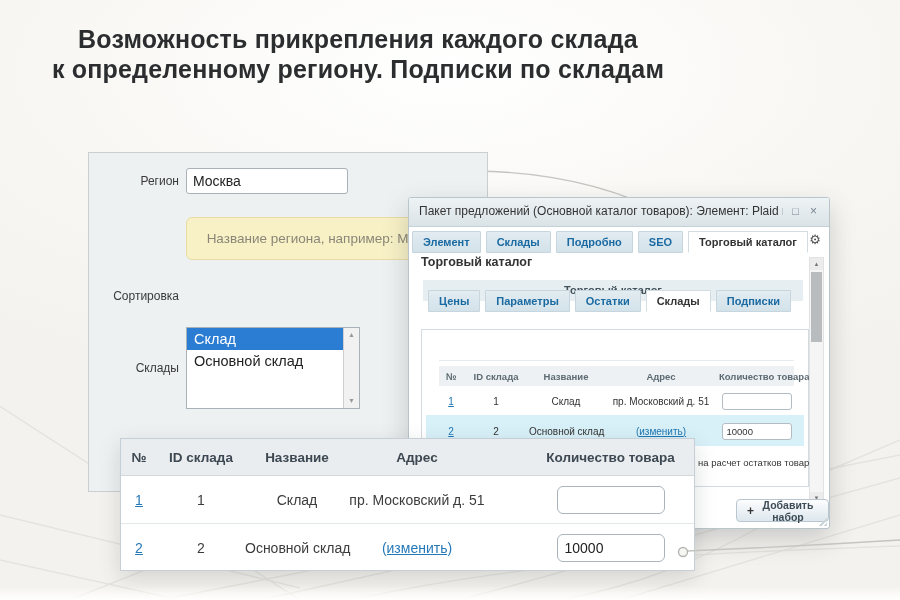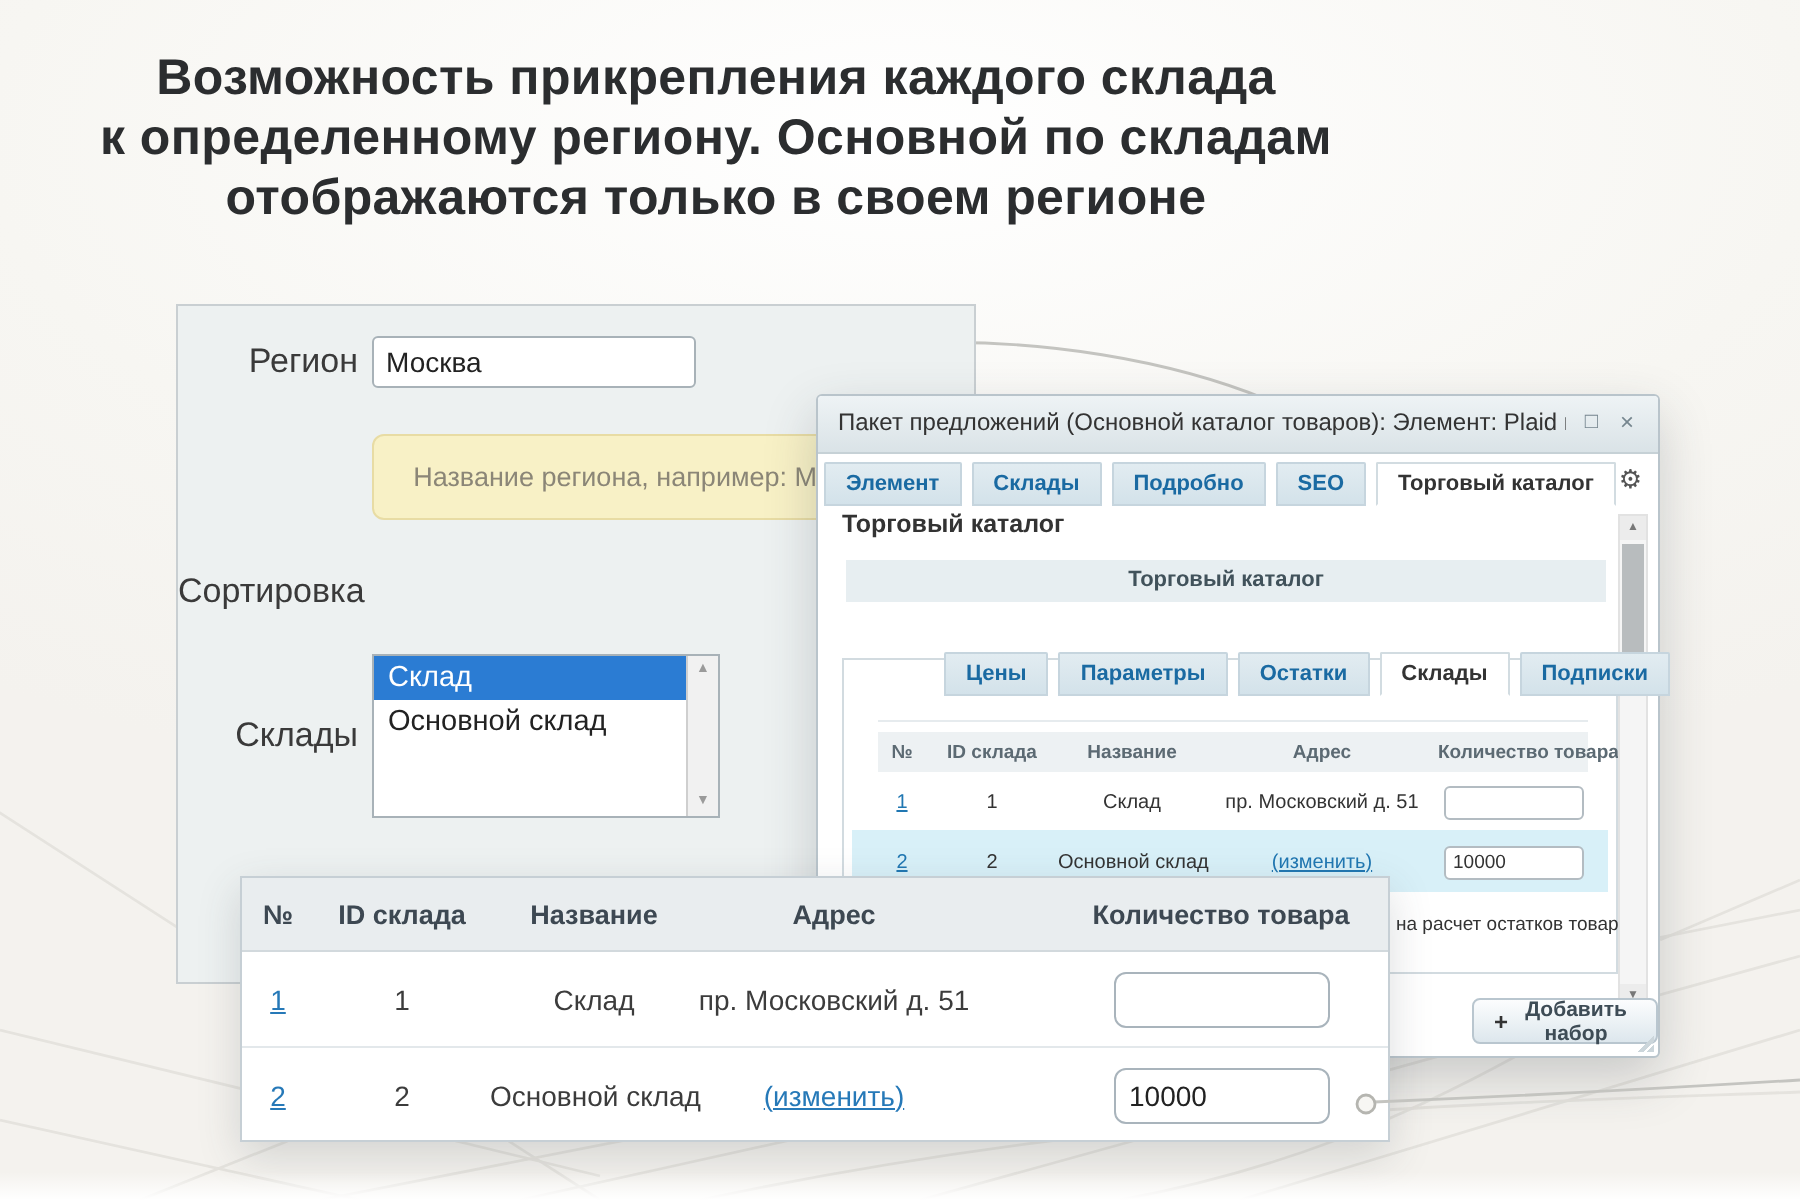--- a/index.html
+++ b/index.html
@@ -11,21 +11,21 @@
   svg.conn-top{z-index:1;}
   svg.conn-bot{z-index:9;}
 
   
   .page-title{position:absolute;top:24px;left:0;width:716px;text-align:center;z-index:1;
     font-size:25px;line-height:30px;font-weight:bold;color:#2b2d2f;letter-spacing:.2px;}
 
   
   .form-panel{position:absolute;left:88px;top:152px;width:398px;height:338px;z-index:2;
     background:#edf1f1;border:1px solid #c9cfd2;}
-  .form-panel .lbl{position:absolute;left:0;width:90px;text-align:right;font-size:17px;color:#3a3a3a;line-height:24px;}
+  .form-panel .lbl{position:absolute;left:0;width:90px;text-align:right;font-size:12px;color:#3a3a3a;line-height:24px;}
   .lbl-region{top:16px;}
   .lbl-sort{top:131px;}
   .lbl-wh{top:203px;}
   .txt{position:absolute;left:97px;height:20px;width:148px;border:1px solid #a8b2b8;border-radius:3px;
     padding:2px 6px;font-size:14px;color:#222;background:#fff;font-family:"Liberation Sans",sans-serif;}
   .region-input{top:15px;}
   .sort-input{top:130px;}
   .hint{position:absolute;left:97px;top:64px;width:264px;padding:13px 6px;text-align:center;
     background:#f8f1c6;border:1px solid #e8dca4;border-radius:6px;font-size:13.5px;color:#8b8677;}
   .listbox{position:absolute;left:97px;top:174px;width:172px;height:80px;background:#fff;
@@ -42,21 +42,21 @@
     border:1px solid #b9c4cb;border-radius:3px;box-shadow:0 10px 26px rgba(50,60,70,.22);}
   .modal-titlebar{position:absolute;left:0;top:0;right:0;height:28px;
     background:linear-gradient(#eef3f5,#dae3e7);border-bottom:1px solid #c6d1d6;border-radius:2px 2px 0 0;}
   .mt-text{position:absolute;left:10px;top:6px;right:46px;font-size:12px;color:#333;
     white-space:nowrap;overflow:hidden;}
   .win-btn{position:absolute;top:6px;font-size:12px;color:#76868f;cursor:default;line-height:14px;}
   .win-max{right:30px;font-size:11px;}
   .win-close{right:12px;}
   .tabs{position:absolute;display:flex;gap:5px;}
   .main-tabs{left:3px;top:33px;}
-  .sub-tabs{left:19px;top:128px;z-index:2;margin-left:44px;}
+  .sub-tabs{left:19px;top:92px;z-index:2;}
   .tab{padding:4px 10px;font-size:11px;font-weight:bold;color:#1a6aa2;white-space:nowrap;
     background:linear-gradient(#e2ecf1,#d3e2ea);border:1px solid #c6d5de;border-radius:1px 1px 0 0;}
   .tab.active{background:#fff;color:#333;border-color:#d2dce1;border-bottom-color:#fff;}
   .gear{position:absolute;right:8px;top:35px;font-size:13px;color:#555;line-height:14px;}
   .m-heading{position:absolute;left:12px;top:57px;font-size:12.5px;font-weight:bold;color:#333;}
   .band{position:absolute;left:14px;top:82px;width:380px;height:21px;background:#e7eef1;
     text-align:center;line-height:21px;font-size:11px;font-weight:bold;color:#41525b;}
   .inner-box{position:absolute;left:12px;top:131px;width:386px;height:156px;background:#fff;
     border:1px solid #d2dbe0;}
   .wh-heading{position:absolute;left:17px;top:9px;font-size:11.5px;font-weight:bold;color:#333;}
@@ -117,22 +117,21 @@
       <path d="M460,600 L900,478"></path>
       <path d="M620,600 L900,515"></path>
       <path d="M0,560 L180,600"></path>
       <path d="M830,470 L900,440"></path>
       <path d="M760,527 C700,560 640,585 560,600"></path>
     </g>
   </svg>
 
   <div class="page-title">
     <div>Возможность прикрепления каждого склада</div>
-    <div>к определенному региону. Основной по складам</div>
-    <div>отображаются только в своем регионе</div>
+    <div>к определенному региону. Подписки по складам</div>
   </div>
 
   <svg class="conn conn-top" viewBox="0 0 900 600">
     <path d="M450,172 C520,168 588,181 634,200" stroke="#c4c4c0" stroke-width="1.4" fill="none"></path>
     <circle cx="446" cy="172" r="4.5" fill="#f7f6f3" stroke="#b5b5b0" stroke-width="1.4"></circle>
   </svg>
 
   <div class="form-panel">
     <div class="lbl lbl-region">Регион</div>
     <input class="txt region-input" type="text" value="Москва" style="">

